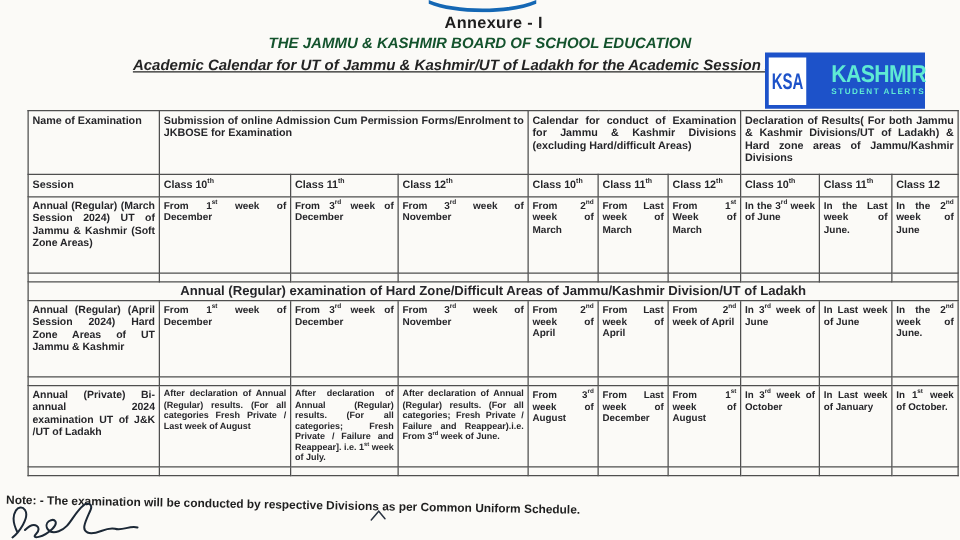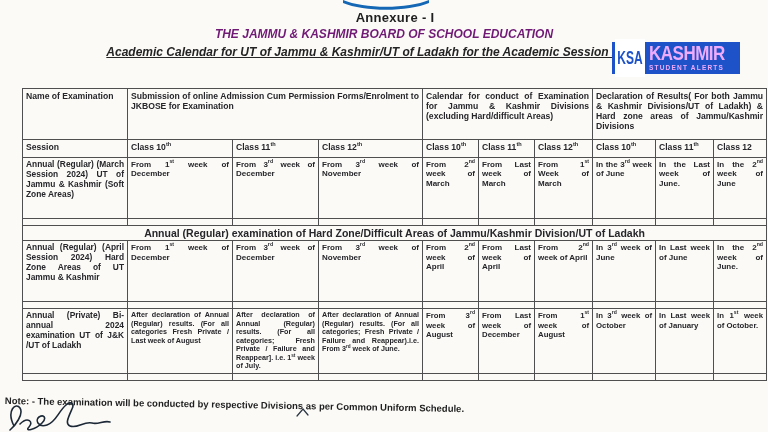--- a/index.html
+++ b/index.html
@@ -3,33 +3,33 @@
 <meta charset="utf-8">
 <style>
   html,body{margin:0;padding:0;}
   body{width:768px;height:432px;background:#fbfaf7;font-family:"Liberation Sans",sans-serif;overflow:hidden;}
   #page{position:relative;width:768px;height:432px;background:#fbfaf7;color:#222;}
 
   
   .annexure{position:absolute;top:10px;left:0;width:768px;text-align:center;
     font-size:13px;font-weight:bold;color:#1e1e1e;letter-spacing:.3px;padding-left:11px;}
   .board-title{position:absolute;top:27px;left:0;width:768px;text-align:center;
-    font-size:12px;font-weight:bold;font-style:italic;color:#701a75;}
+    font-size:12px;font-weight:bold;font-style:italic;color:#14532d;}
   .calendar-title{position:absolute;top:45px;left:0;width:745px;text-align:center;
     font-size:12px;font-weight:bold;font-style:italic;text-decoration:underline;color:#242424;}
 
   
   .swoosh{position:absolute;top:0;left:342px;}
 
   
-  .ksa-logo{position:absolute;top:42px;left:612px;width:128px;height:32px;
-    display:flex;align-items:center;gap:4px;padding:0 3px;box-sizing:border-box;z-index:5;}
+  .ksa-logo{position:absolute;top:42px;left:612px;width:128px;height:45px;
+    display:flex;align-items:center;gap:20px;padding:0 3px;box-sizing:border-box;z-index:5;}
   .ksa-box{background:#fff;width:30px;height:38px;display:flex;align-items:center;justify-content:center;flex:0 0 30px;}
   .ksa-abbr{font-weight:bold;font-size:12px;transform:scaleY(1.5);letter-spacing:0;}
-  .ksa-right{display:flex;flex-direction:column;line-height:1;color:#f0abfc;}
+  .ksa-right{display:flex;flex-direction:column;line-height:1;color:#5eead4;}
   .ksa-name{font-weight:bold;font-size:17px;letter-spacing:-.5px;transform:scaleY(1.15);}
   .ksa-tag{font-size:6.5px;letter-spacing:1.2px;margin-top:3px;font-weight:bold;}
 
   
   table.cal{position:absolute;top:88px;left:22px;width:744px;border-collapse:collapse;table-layout:fixed;
     background:transparent;}
   table.cal td{border:1px solid #4f4f4f;vertical-align:top;padding:2px 3px;
     font-size:8px;font-weight:bold;color:#26262a;line-height:1.18;
     text-align:justify;overflow:hidden;word-wrap:break-word;}
   tr.ghdr td{font-size:8.6px;height:46px;}

